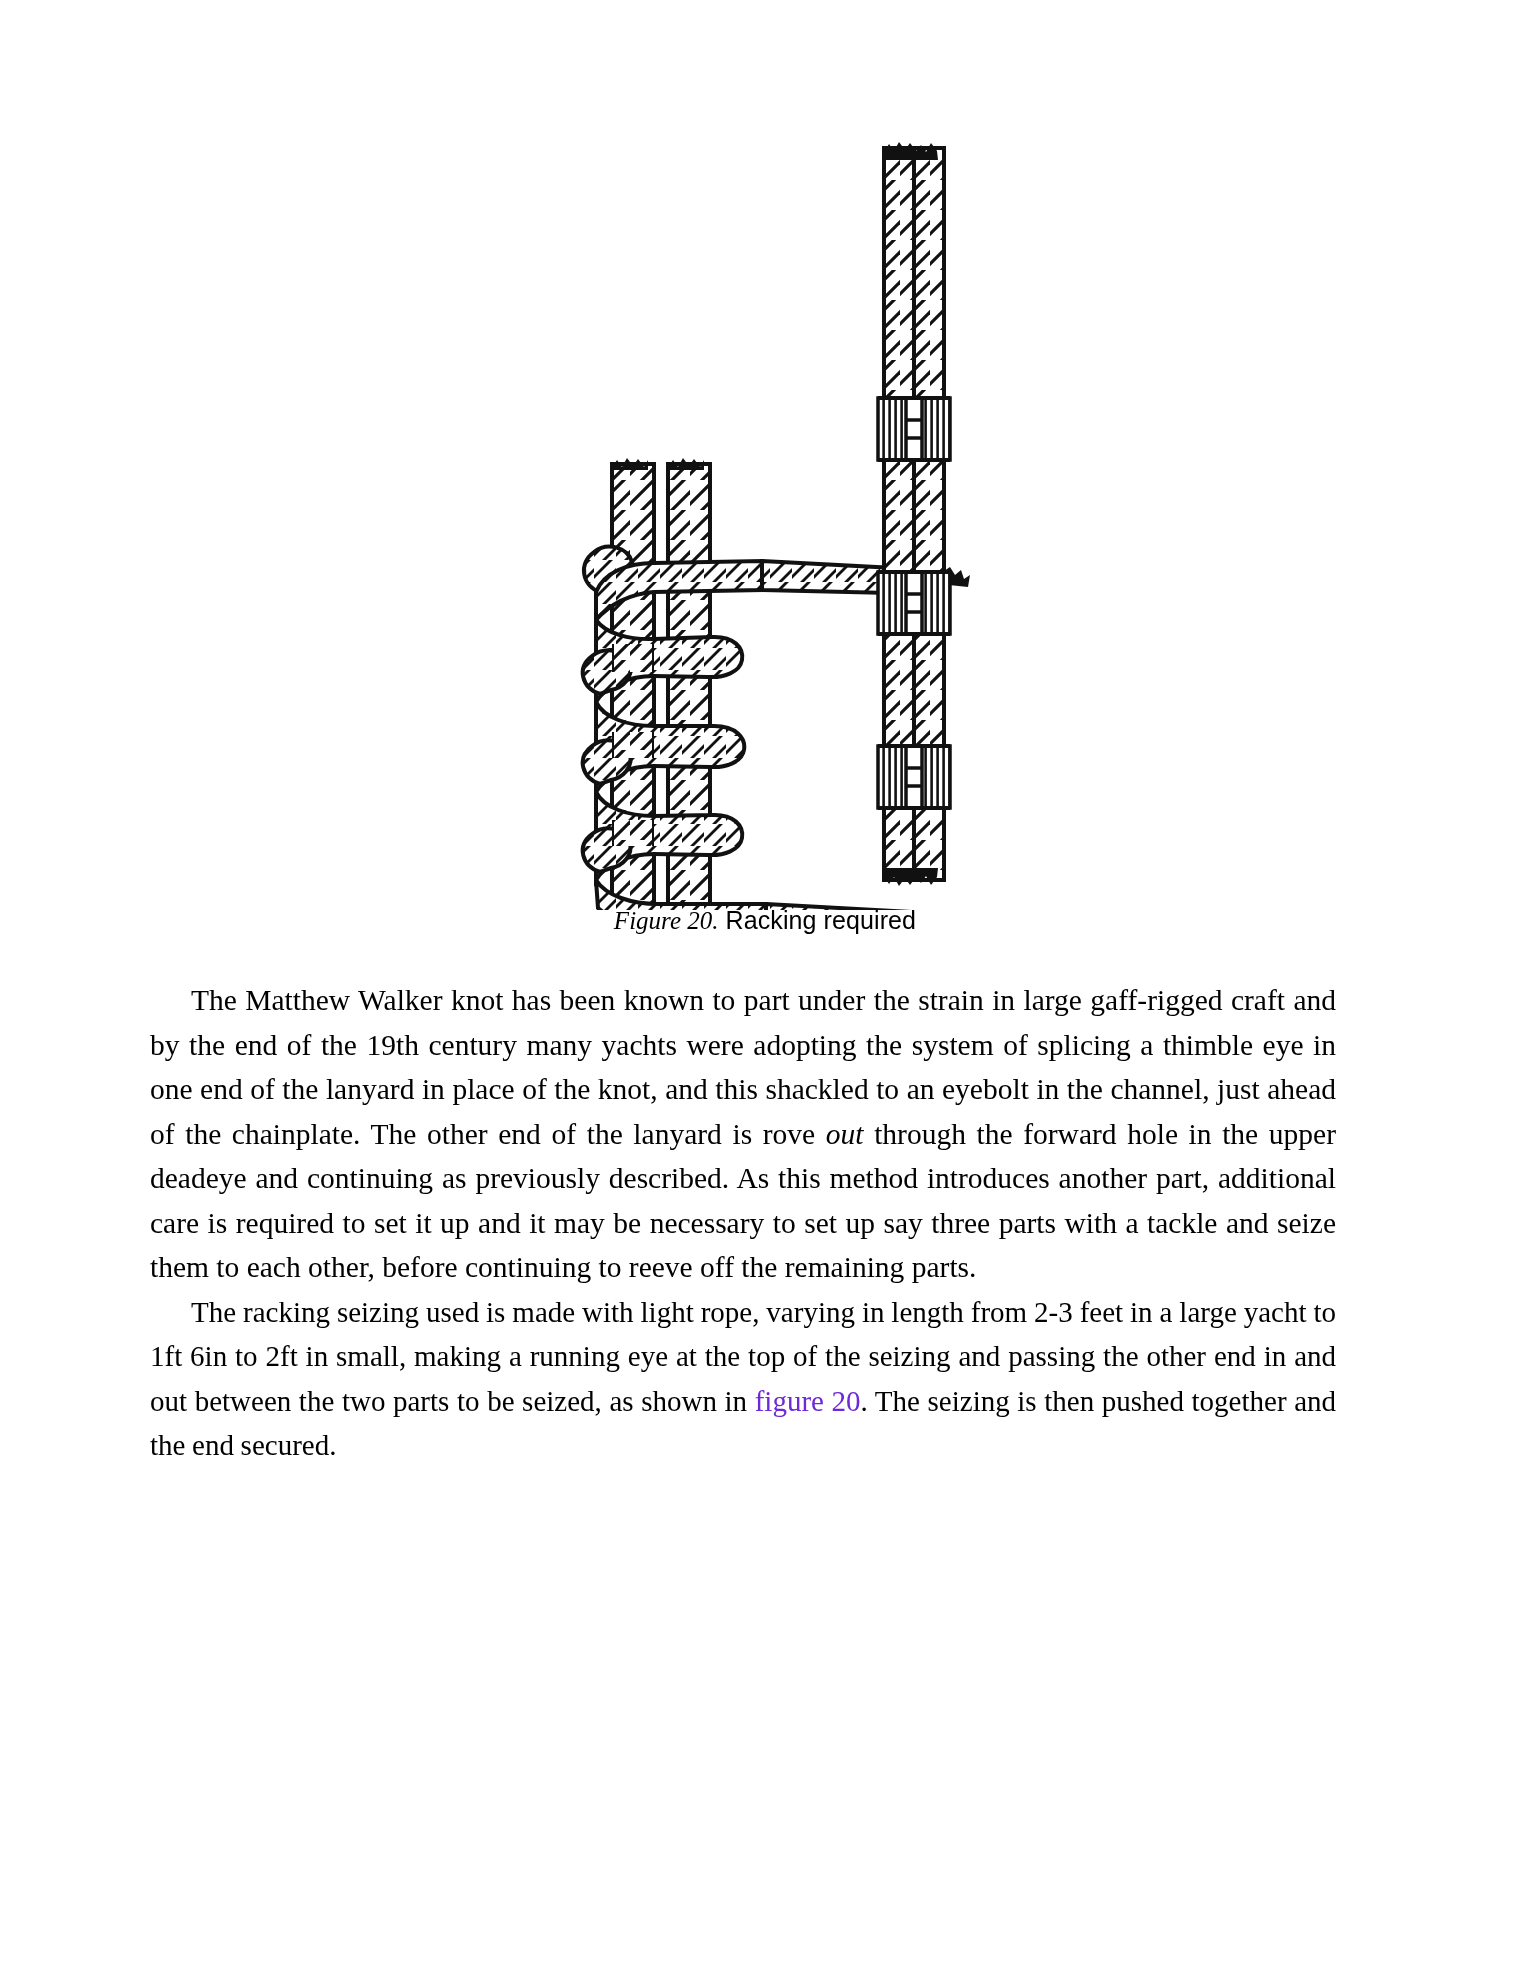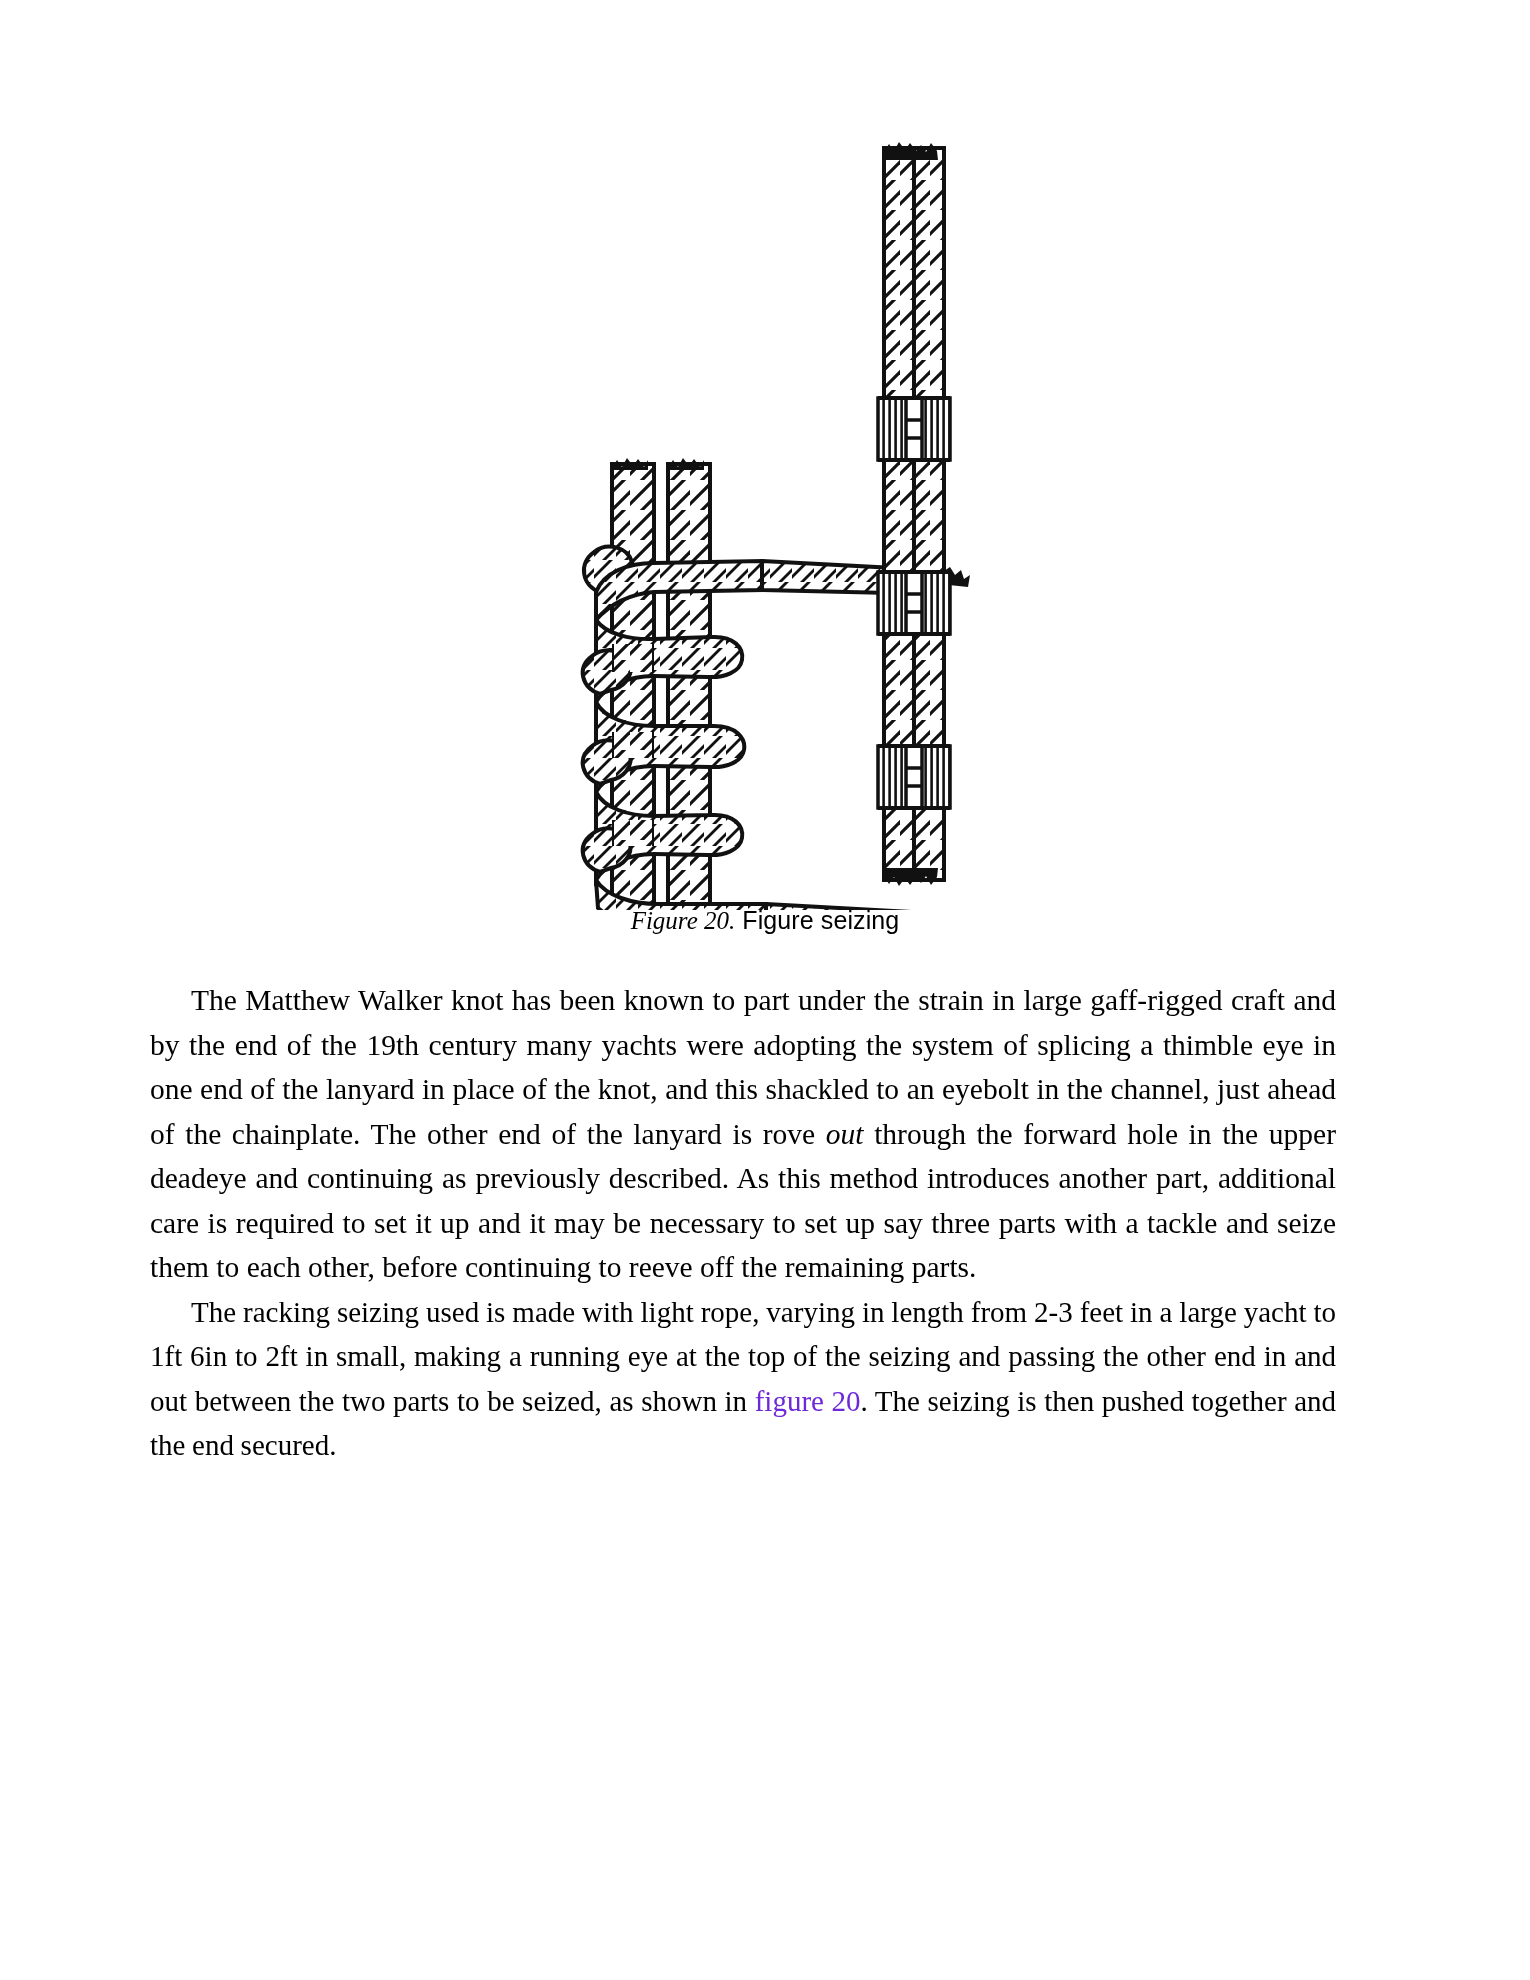--- a/index.html
+++ b/index.html
@@ -274,21 +274,21 @@
             <line x1="906" y1="648" x2="922" y2="648" stroke="#111" stroke-width="3.5"></line>
             <line x1="906" y1="666" x2="922" y2="666" stroke="#111" stroke-width="3.5"></line>
             <line x1="878" y1="626" x2="950" y2="626" stroke="#111" stroke-width="4"></line>
             <line x1="878" y1="688" x2="950" y2="688" stroke="#111" stroke-width="4"></line>
           </g>
         </g>
       </g>
     </svg>
 
     <div class="figure-caption">
-      <span class="caption-num">Figure 20.</span><span class="caption-text"> <span>Figure seizing</span></span>
+      <span class="caption-num">Figure 20.</span><span class="caption-text"> <span>Racking required</span></span>
     </div>
   </div>
 
   <div class="body-text">
 
     <p><span>The Matthew Walker knot has been known to part under the strain in large gaff-rigged craft and by the end of the 19th century many yachts were adopting the system of splicing a thimble eye in one end of the lanyard in place of the knot, and this shackled to an eyebolt in the channel, just ahead of the chainplate. The other end of the lanyard is rove </span><em class="it">out</em><span> through the forward hole in the upper deadeye and continuing as previously described. As this method introduces another part, additional care is required to set it up and it may be necessary to set up say three parts with a tackle and seize them to each other, before continuing to reeve off the remaining parts.</span></p>
 
     <p class="dense"><span>The racking seizing used is made with light rope, varying in length from 2-3 feet in a large yacht to 1ft 6in to 2ft in small, making a running eye at the top of the seizing and passing the other end in and out between the two parts to be seized, as shown in </span><span class="figlink">figure 20</span><span>. The seizing is then pushed together and the end secured.</span></p>
 
   </div>

